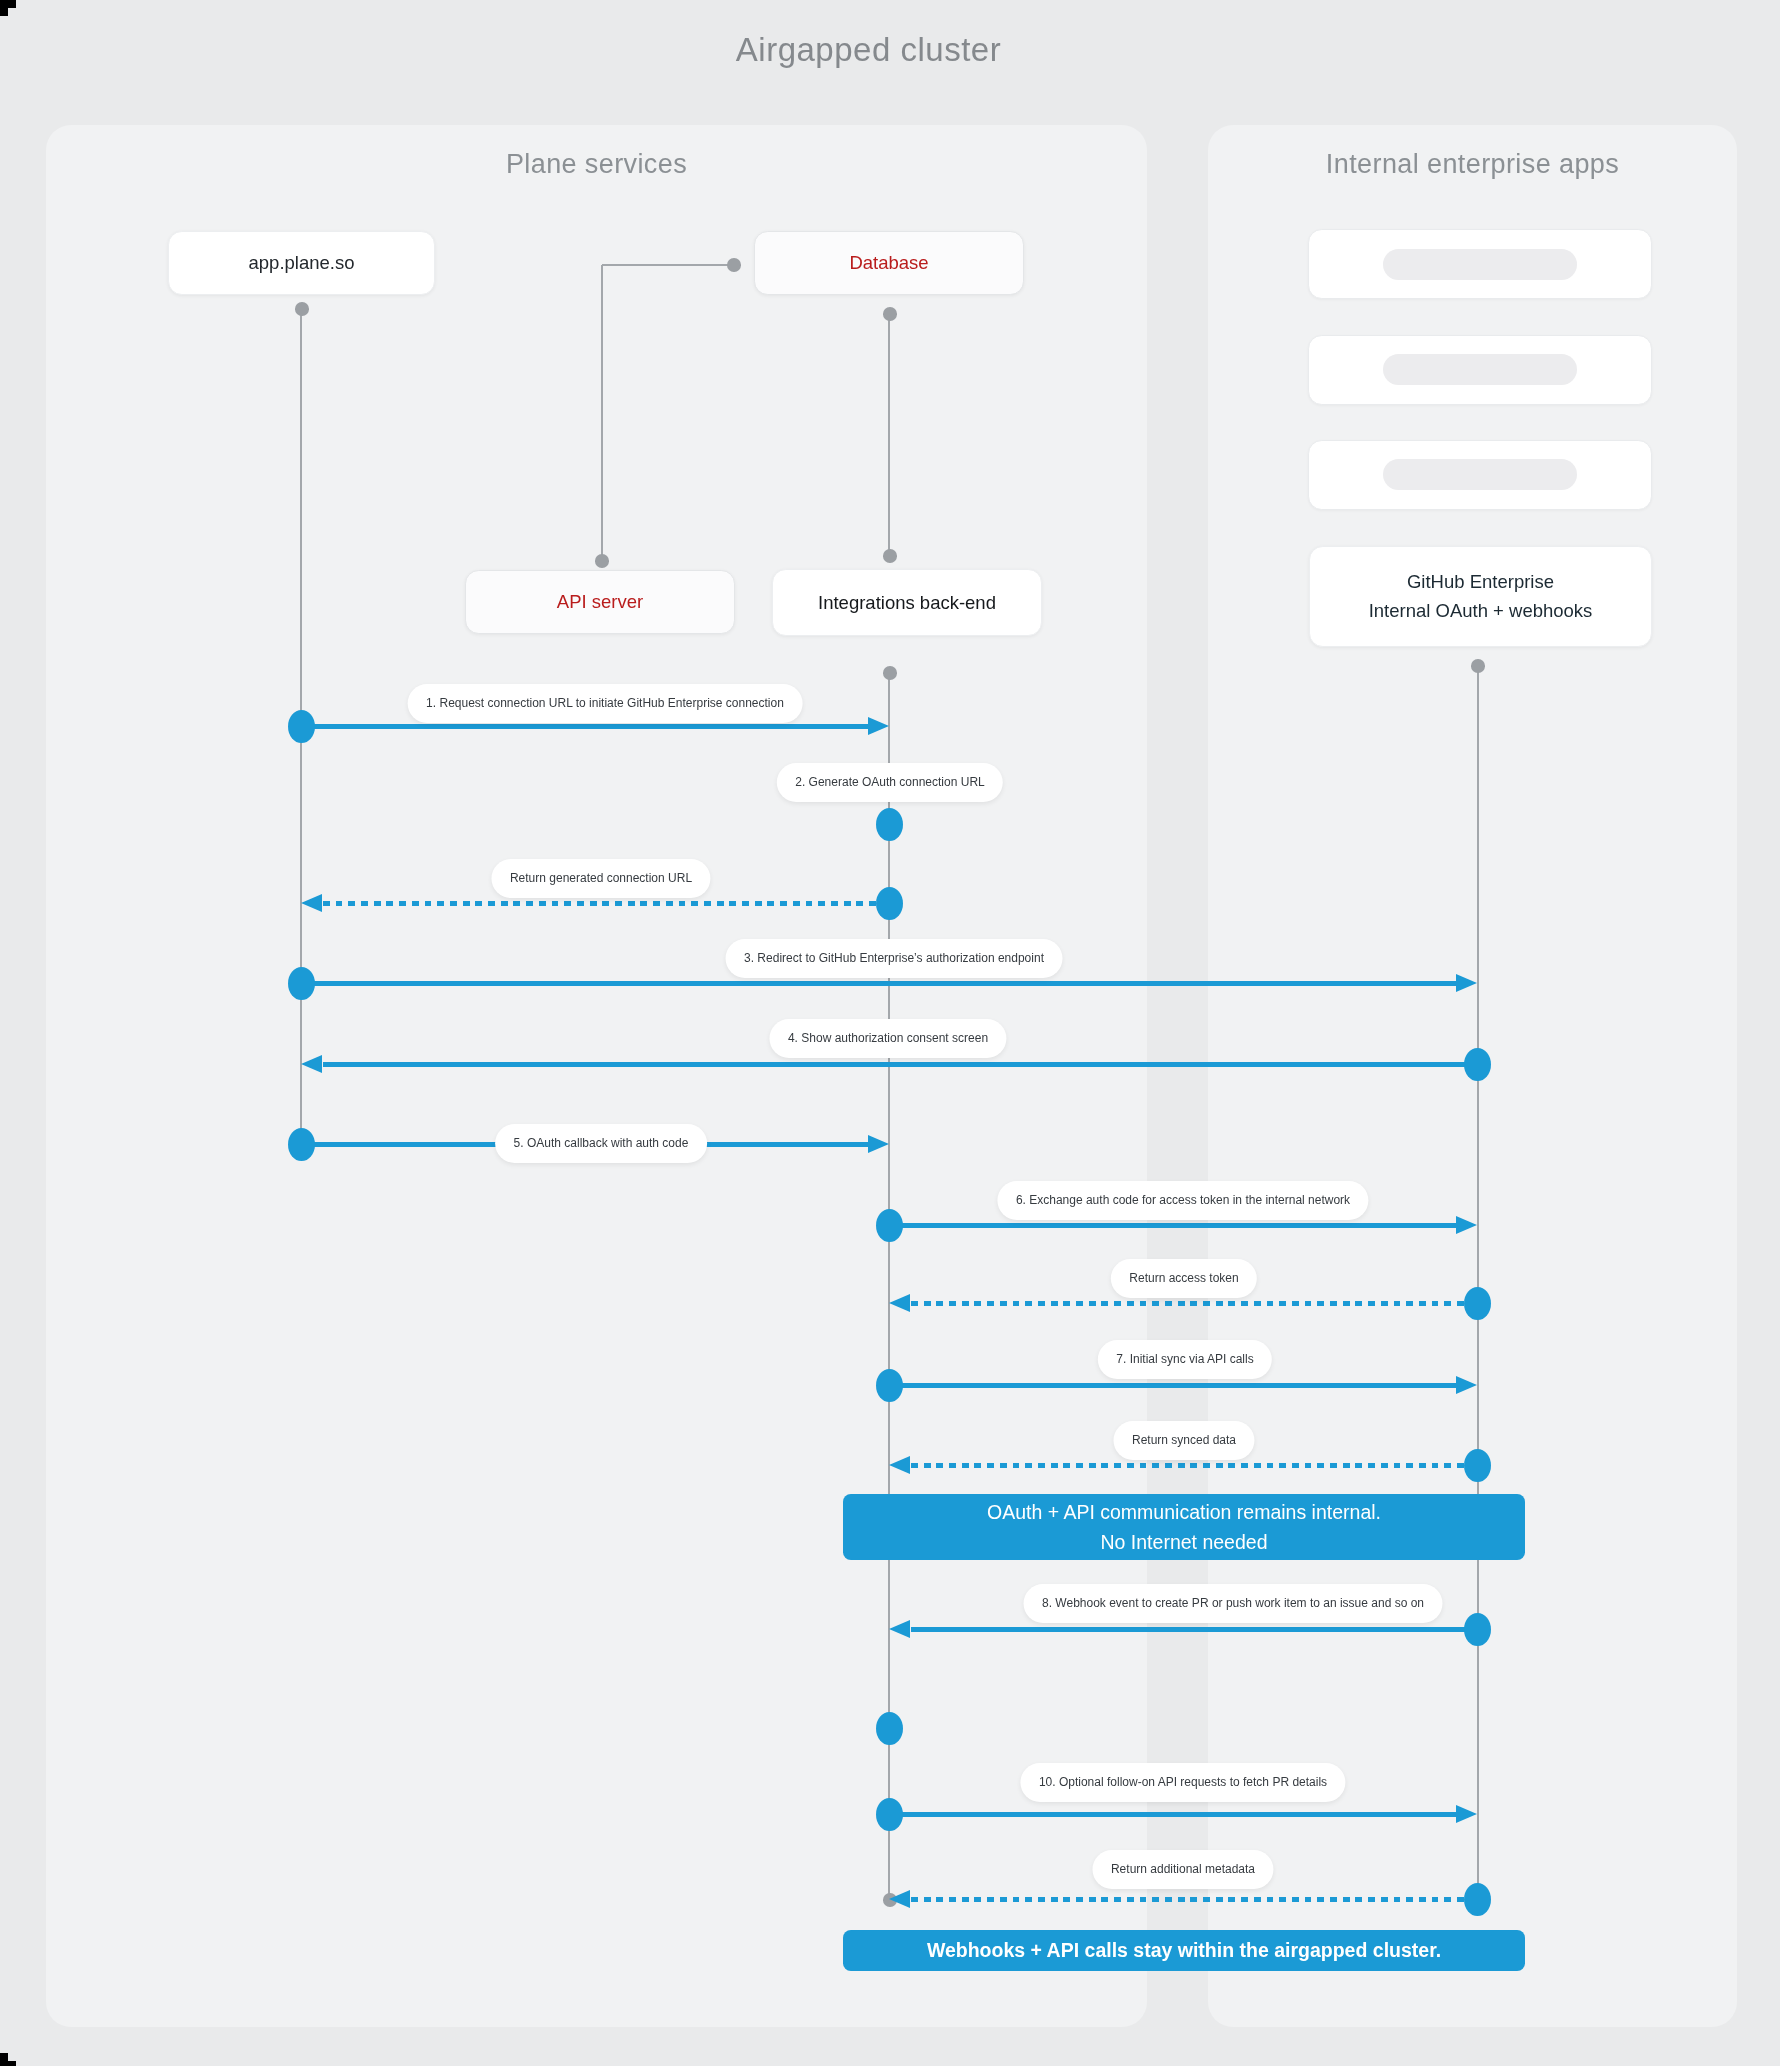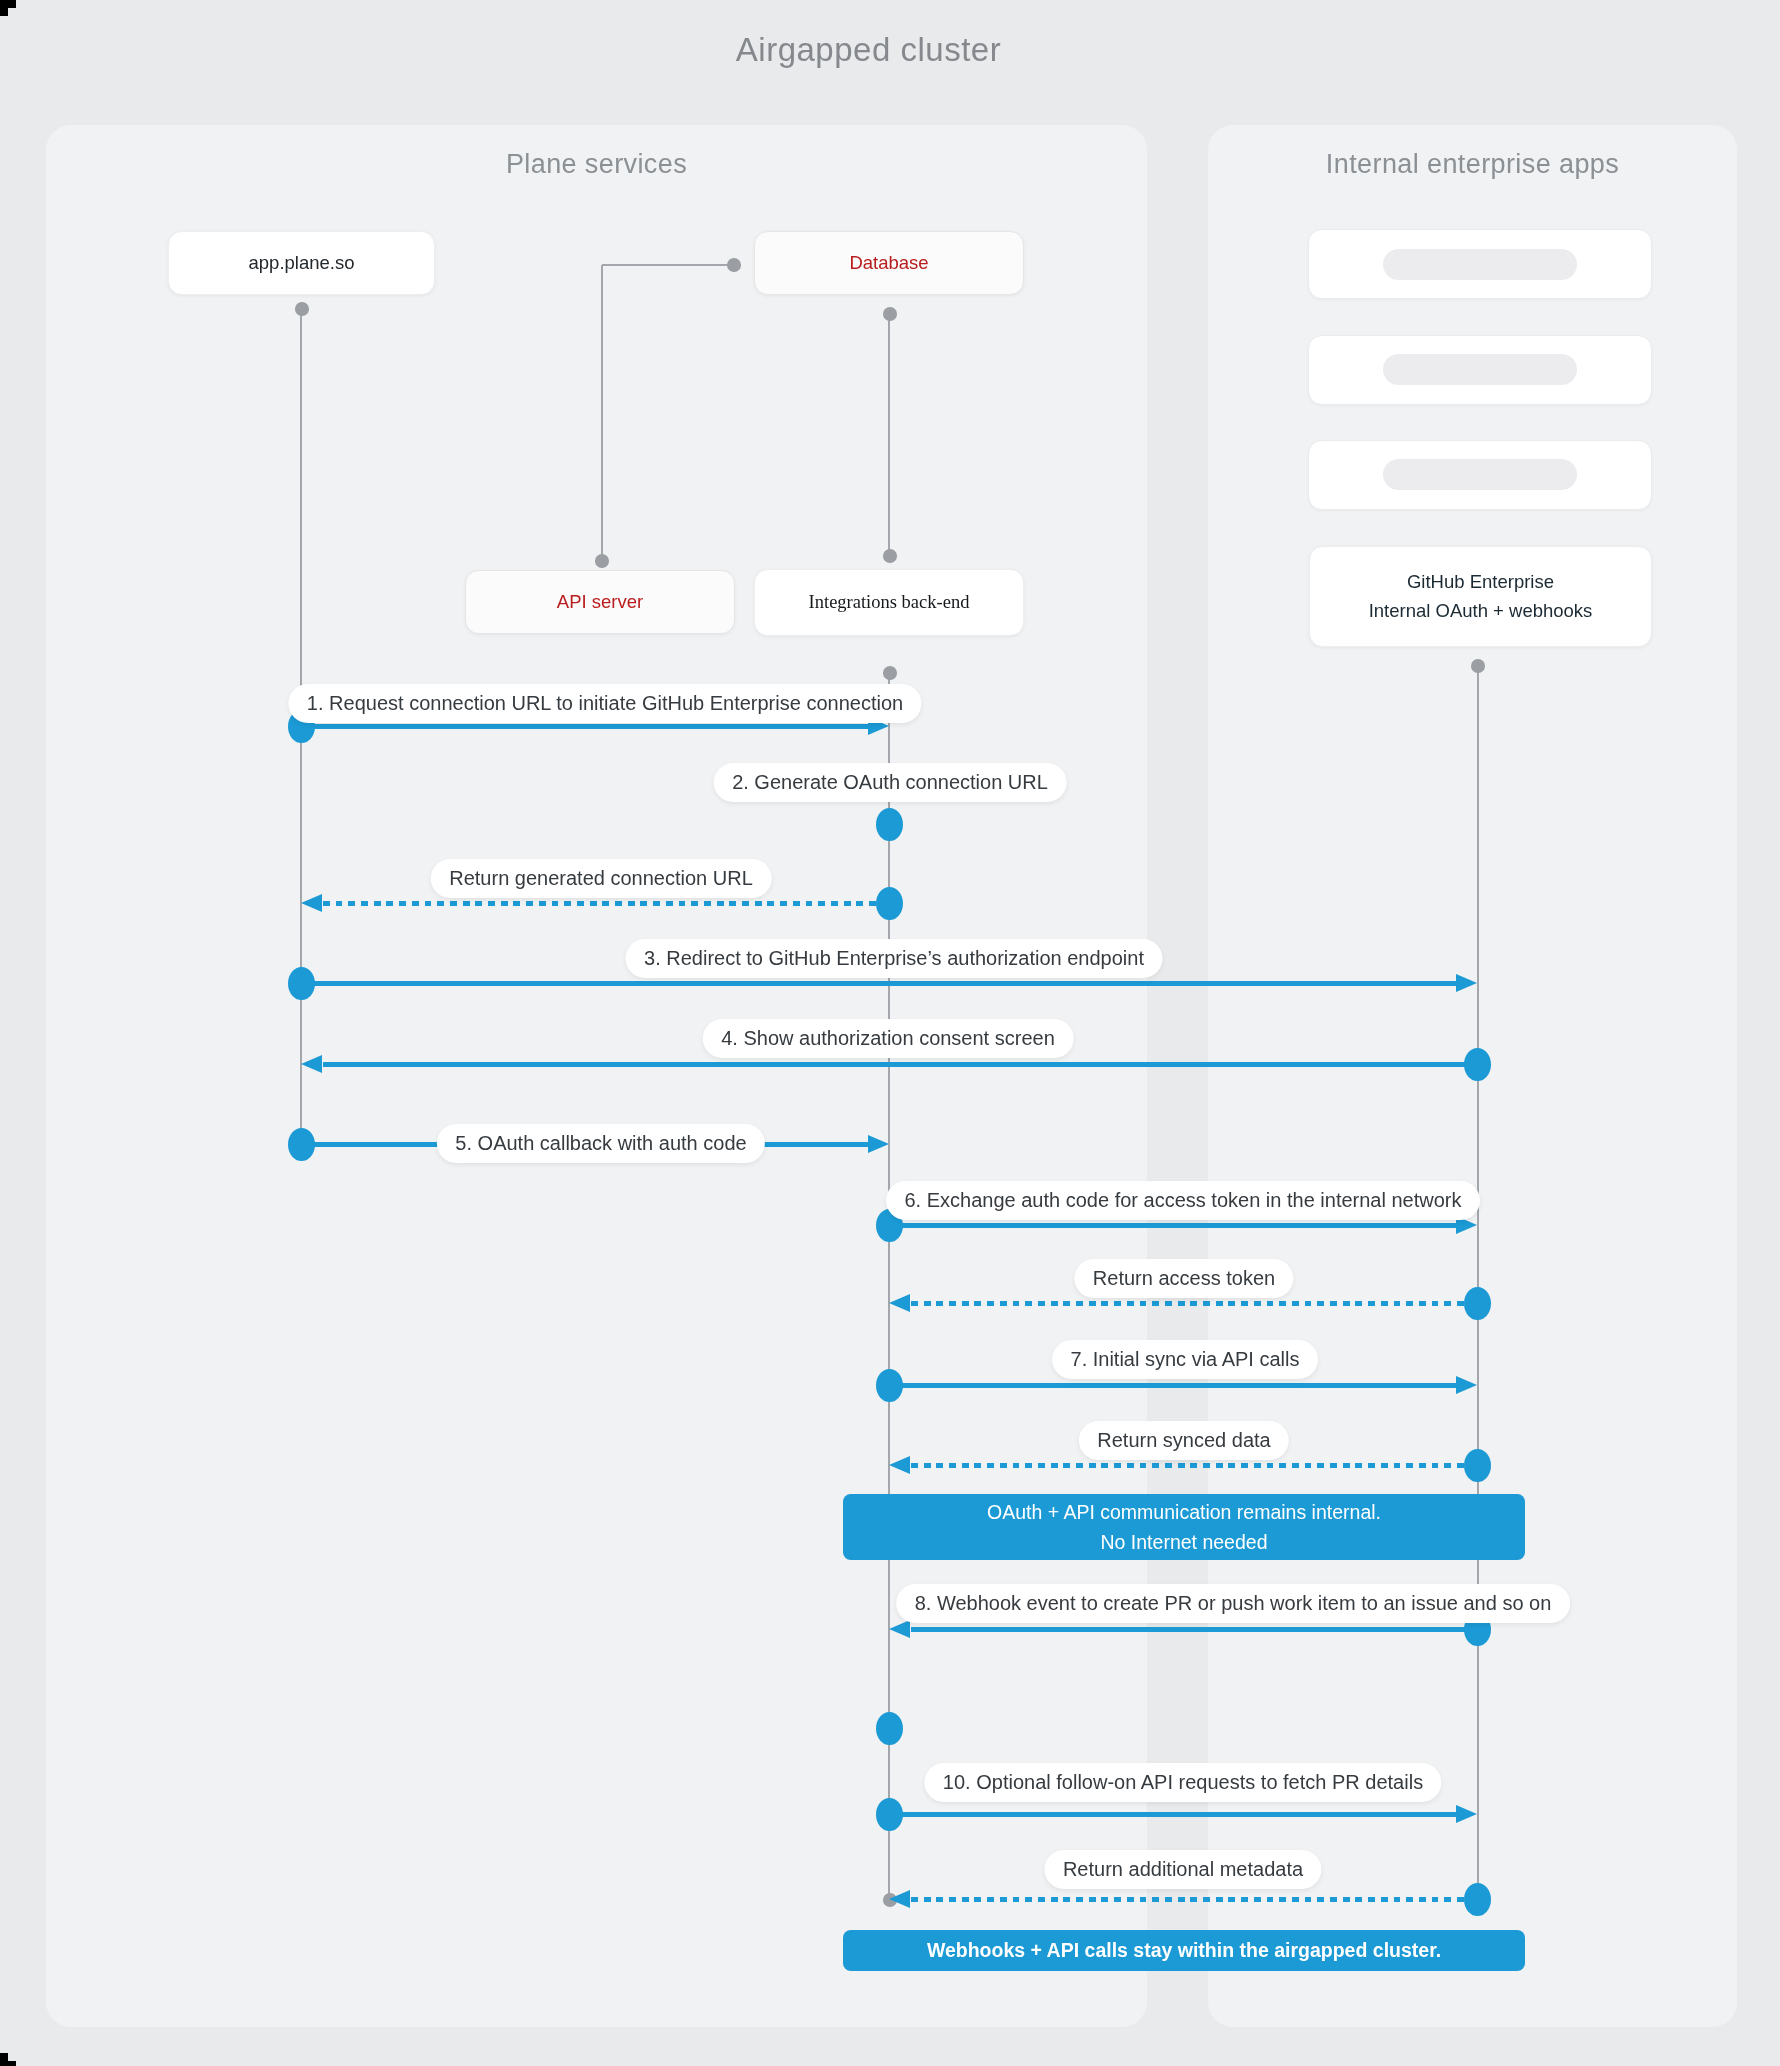--- a/index.html
+++ b/index.html
@@ -54,21 +54,21 @@
   }
   .head-l{
     position:absolute;width:0;height:0;z-index:4;
     border-top:9.8px solid transparent;border-bottom:9.8px solid transparent;
     border-right:21.5px solid var(--blue);
   }
   .pill{
     position:absolute;transform:translateX(-50%);white-space:nowrap;
     height:39px;line-height:39px;padding:0 18.5px;border-radius:19.5px;
     background:#ffffff;box-shadow:0 2px 4.9px rgba(0,0,0,.07);
-    font-size:20px;color:#363b40;z-index:6;
+    font-size:12px;color:#363b40;z-index:6;
   }
   .banner{
     position:absolute;background:var(--blue);border-radius:7.8px;color:#ffffff;
     display:flex;flex-direction:column;align-items:center;justify-content:center;
     text-align:center;z-index:7;
   }
   .banner .b1{font-size:19.5px;font-weight:500;line-height:1.55;}
   .banner .b2{font-size:19.5px;font-weight:600;}
   .crop{position:absolute;background:#000;z-index:9;}
 </style>
@@ -101,21 +101,21 @@
   <div class="dot-gray" style="left:595px;top:554px;"></div>
   <div class="dot-gray" style="left:883px;top:307px;"></div>
   <div class="dot-gray" style="left:883px;top:549px;"></div>
   <div class="dot-gray" style="left:883px;top:666px;"></div>
   <div class="dot-gray" style="left:1471px;top:659px;"></div>
   <div class="dot-gray" style="left:883px;top:1893px;"></div>
 
   <div class="actor" style="left:168px;top:231px;width:267px;height:64px;font-weight:500;">app.plane.so</div>
   <div class="actor ghost" style="left:754px;top:231px;width:270px;height:64px;">Database</div>
   <div class="actor ghost" style="left:465px;top:570px;width:270px;height:64px;">API server</div>
-  <div class="actor dark" style="left:754px;top:569px;width:270px;height:67px;font-family:Liberation Serif, serif;">Integrations back-end</div>
+  <div class="actor dark" style="left:772px;top:569px;width:270px;height:67px;">Integrations back-end</div>
   <div class="actor two-line" style="left:1309px;top:546px;width:343px;height:101px;">
     <span>GitHub Enterprise</span>
     <span>Internal OAuth + webhooks</span>
   </div>
 
   <div class="ph-box" style="left:1308px;top:229px;width:344px;height:70px;"></div>
   <div class="ph-pill" style="left:1383px;top:249px;width:194px;height:31px;"></div>
   <div class="ph-box" style="left:1308px;top:335px;width:344px;height:70px;"></div>
   <div class="ph-pill" style="left:1383px;top:354px;width:194px;height:31px;"></div>
   <div class="ph-box" style="left:1308px;top:440px;width:344px;height:70px;"></div>

